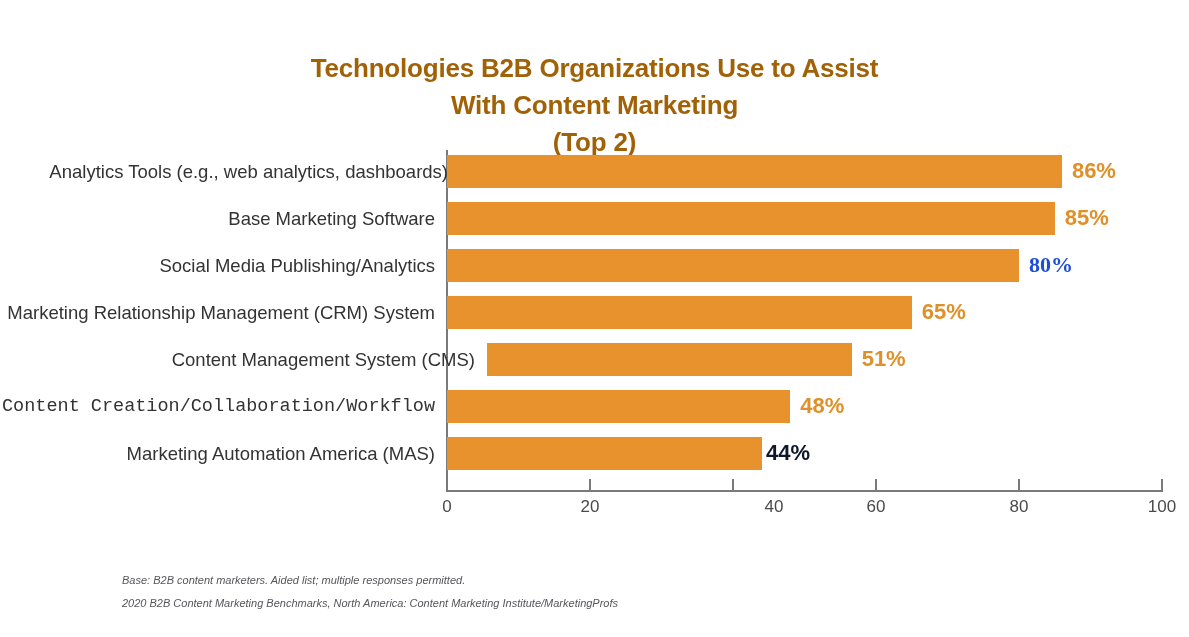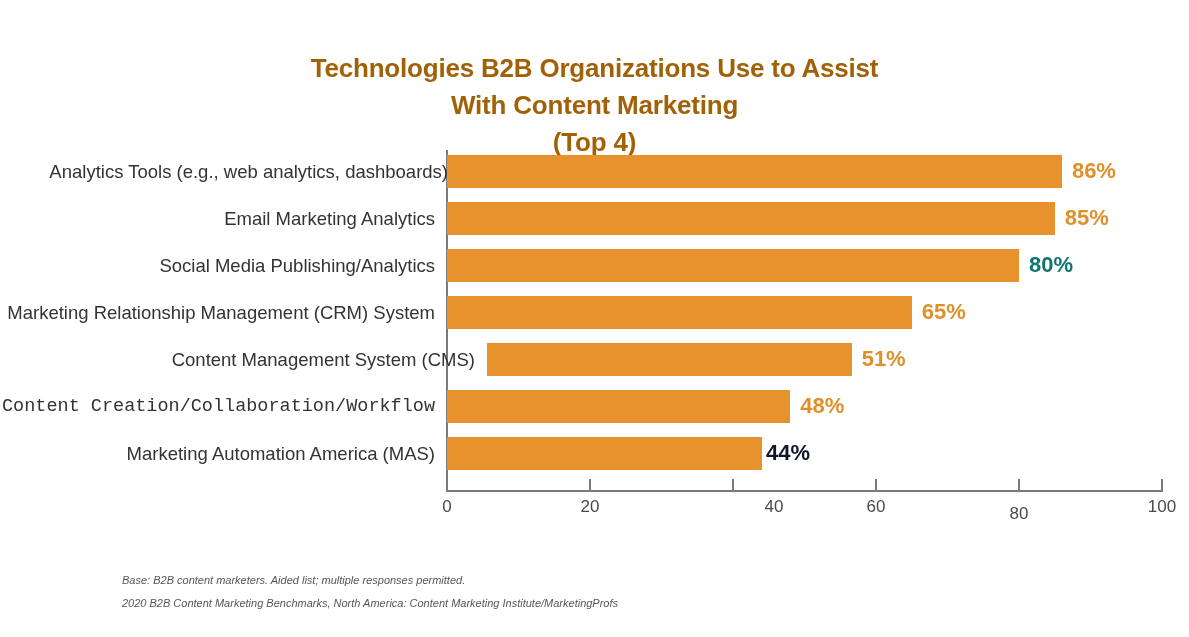--- a/index.html
+++ b/index.html
@@ -120,55 +120,55 @@
     line-height: 23px;
   }
   #footnotes div { white-space: nowrap; }
 </style>
 </head>
 <body>
 
 <div id="chart-title">
   <span class="tline">Technologies B2B Organizations Use to Assist</span>
   <span class="tline">With Content Marketing</span>
-  <span class="tline">(Top 4)</span>
+  <span class="tline">(Top 2)</span>
 </div>
 
 <div id="plot-area">
   <div class="axis-line-v"></div>
   <div class="axis-line-h"></div>
   <div id="ticks">
       <div class="tick" style="left: 446px;"></div>
       <div class="tick-label" style="left: 447px;">0</div>
       <div class="tick" style="left: 589px;"></div>
       <div class="tick-label" style="left: 590px;">20</div>
       <div class="tick" style="left: 732px;"></div>
       <div class="tick-label" style="left: 733px; margin-left: 41px;">40</div>
       <div class="tick" style="left: 875px;"></div>
       <div class="tick-label" style="left: 876px;">60</div>
       <div class="tick" style="left: 1018px;"></div>
-      <div class="tick-label" style="left: 1019px; margin-top: 7px;">80</div>
+      <div class="tick-label" style="left: 1019px;">80</div>
       <div class="tick" style="left: 1161px;"></div>
       <div class="tick-label" style="left: 1162px;">100</div>
     </div>
   <div id="rows">
       <div class="row" style="top: 155px; width: 1189px;">
         <div class="cat-label" style="left: 4px; width: 435px; padding-left: 9px;">Analytics Tools (e.g., web analytics, dashboards)</div>
         <div class="bar" style="width: 614.9px; background: rgb(232, 146, 46);"></div>
         <div class="val-label" style="left: 1071.9px; color: rgb(223, 144, 40);">86%</div>
       </div>
       <div class="row" style="top: 202px; width: 1189px;">
-        <div class="cat-label" style="left: 0px; width: 435px;">Email Marketing Analytics</div>
+        <div class="cat-label" style="left: 0px; width: 435px;">Base Marketing Software</div>
         <div class="bar" style="width: 607.75px; background: rgb(232, 146, 46);"></div>
         <div class="val-label" style="left: 1064.75px; color: rgb(223, 144, 40);">85%</div>
       </div>
       <div class="row" style="top: 249px; width: 1189px;">
         <div class="cat-label" style="left: 0px; width: 435px;">Social Media Publishing/Analytics</div>
         <div class="bar" style="width: 572px; background: rgb(232, 146, 46);"></div>
-        <div class="val-label" style="left: 1029px; color: #0f766e;">80%</div>
+        <div class="val-label" style="left: 1029px; color: #1d4ed8; font-family: Liberation Serif, serif;">80%</div>
       </div>
       <div class="row" style="top: 296px; width: 1189px;">
         <div class="cat-label" style="left: 0px; width: 435px;">Marketing Relationship Management (CRM) System</div>
         <div class="bar" style="width: 464.75px; background: rgb(232, 146, 46);"></div>
         <div class="val-label" style="left: 921.75px; color: rgb(223, 144, 40);">65%</div>
       </div>
       <div class="row" style="top: 343px; width: 1189px; margin-left: 40px;">
         <div class="cat-label" style="left: 0px; width: 435px;">Content Management System (CMS)</div>
         <div class="bar" style="width: 364.65px; background: rgb(232, 146, 46);"></div>
         <div class="val-label" style="left: 821.65px; color: rgb(223, 144, 40);">51%</div>

